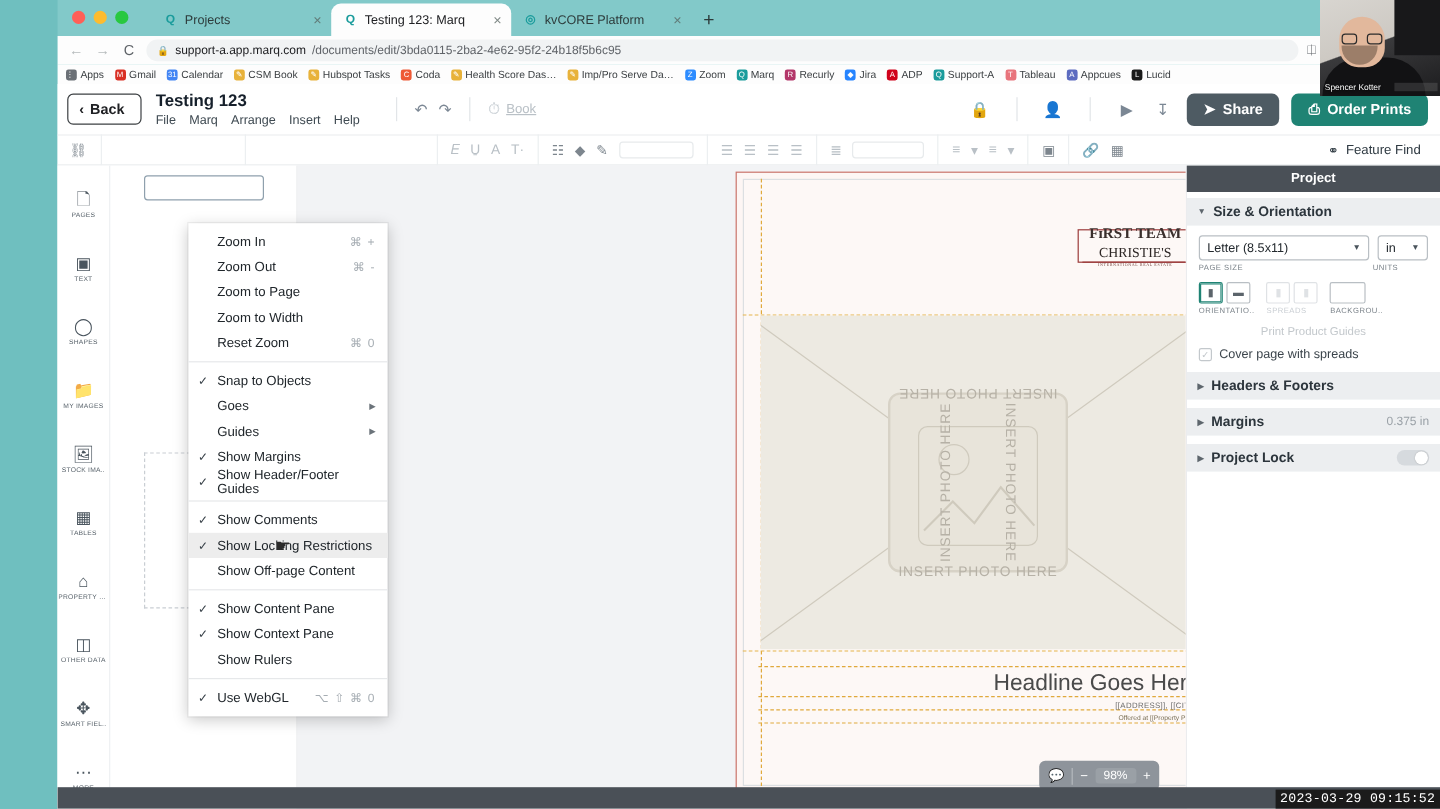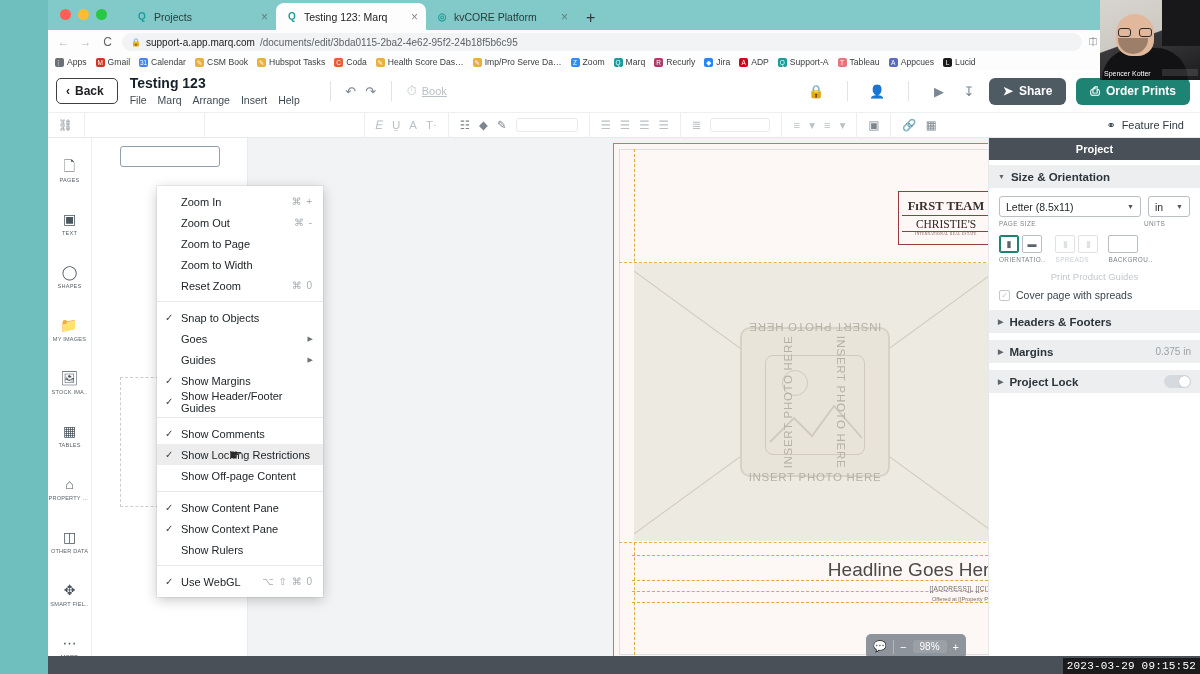--- a/index.html
+++ b/index.html
@@ -149,21 +149,21 @@
             width: 100px; height: 100px; border: 1.6px solid #cfcabd; border-radius: 8px; }
   .ph-circ { position: absolute; left: 16px; top: 14px; width: 26px; height: 26px;
              border: 1.6px solid #cfcabd; border-radius: 50%; }
   .ph-mtn { position: absolute; left: 2px; bottom: 10px; width: 96px; height: 46px; }
   .ph-txt { position: absolute; font-size: 11.5px; letter-spacing: .7px; color: #b6b1a6; white-space: nowrap; }
   .ph-txt.bottom { left: 50%; transform: translateX(-50%); bottom: 58px; }
   .ph-txt.top { left: 50%; transform: translateX(-50%) rotate(180deg); top: 58px; }
   .ph-txt.left { left: 88px; top: 50%; transform: translateY(-50%) rotate(-90deg); }
   .ph-txt.right{ right: 88px; top: 50%; transform: translateY(-50%) rotate(90deg); }
 
-  .logo-box { position: absolute; right: 22px; top: 47px; width: 96px; height: 54px;
+  .logo-box { position: absolute; right: 22px; top: 47px; width: 96px; height: 28px;
               border: 1px solid #9c3b3b; background: #fdf8f6; padding: 2px 3px;
               display: flex; flex-direction: column; justify-content: center; align-items: center; }
   .logo-ft { font-family: "Liberation Serif", serif; font-size: 12.5px; font-weight: bold;
              color: #3a2f2c; letter-spacing: .1px; line-height: 13px; }
   .logo-rule { width: 100%; height: 1px; background: #9c3b3b; margin: 2px 0; }
   .logo-ch { font-family: "Liberation Serif", serif; font-size: 11.5px; color: #2d2725; line-height: 12px; }
   .logo-sub { font-family: "Liberation Serif", serif; font-size: 3.4px; color: #7a4b45; letter-spacing: .5px;
               border-top: .5px solid #9c3b3b; width: 100%; text-align: center; margin-top: 1px; }
 
   .headline { position: absolute; right: 16px; top: 415px; font-size: 19px; color: #4a4a4a;

